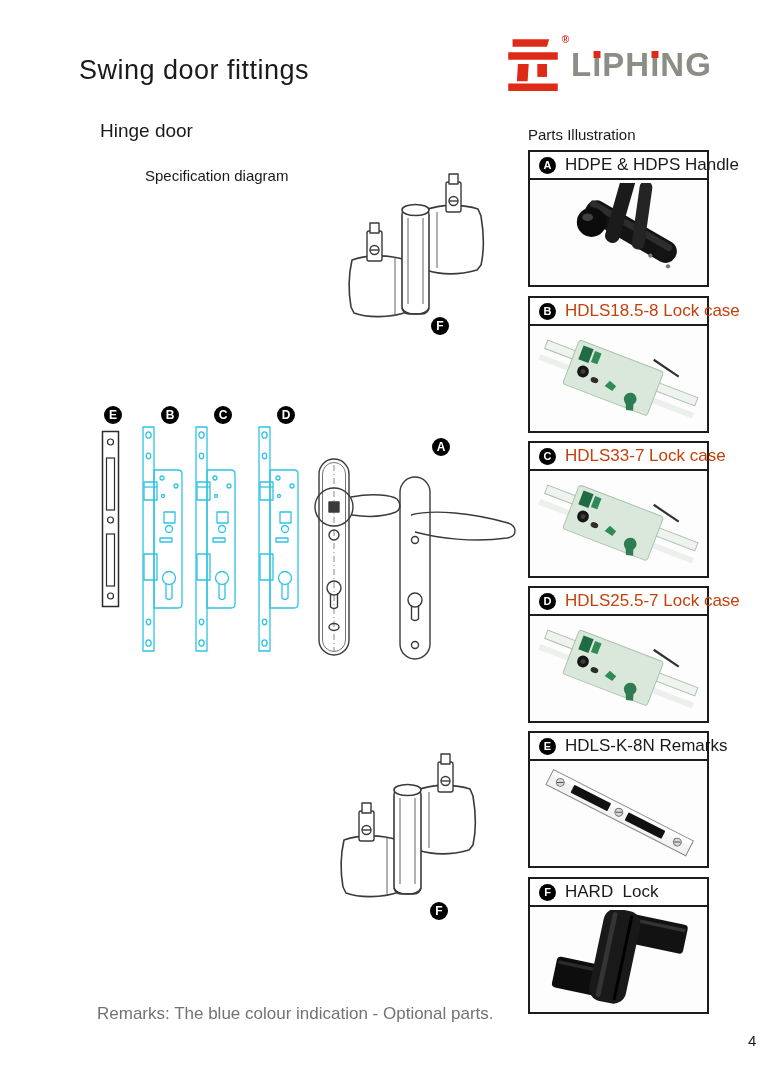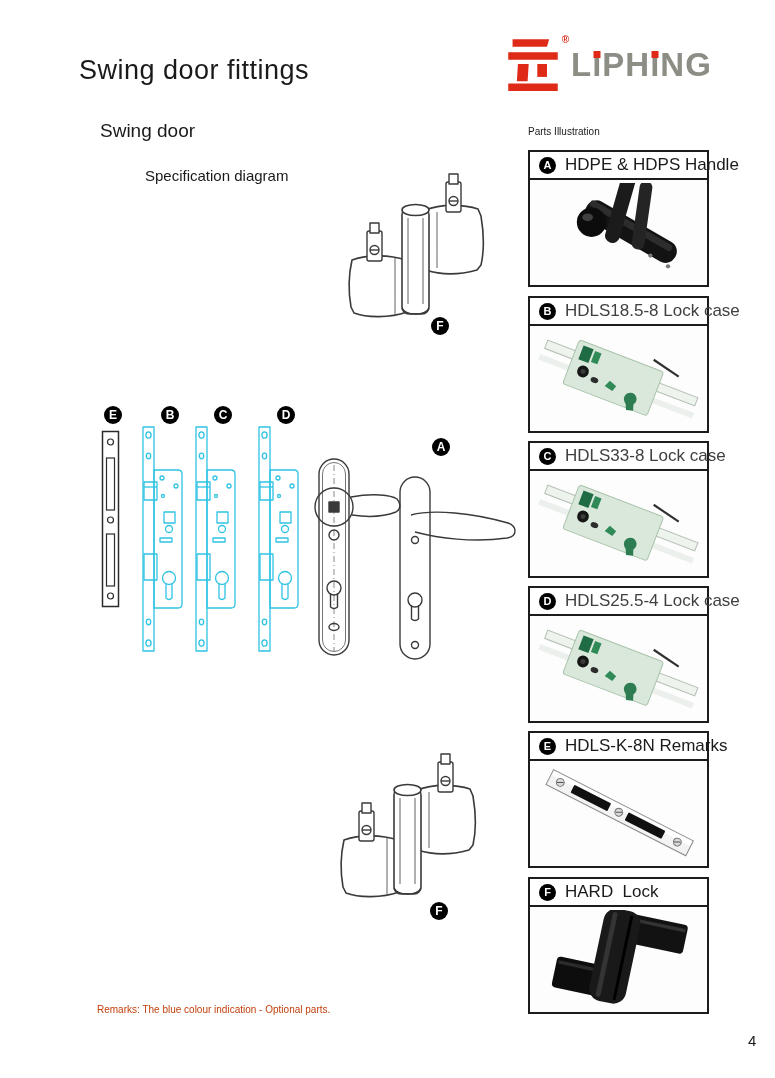--- a/index.html
+++ b/index.html
@@ -3,45 +3,45 @@
 <meta charset="utf-8">
 <style>
   html,body{margin:0;padding:0;background:#e8e8e8;}
   #page{position:relative;width:775px;height:1078px;background:#ffffff;margin:0 auto;
         font-family:"Liberation Sans",sans-serif;color:#1a1a1a;overflow:hidden;}
   .abs{position:absolute;}
   
   .title{font-size:27px;letter-spacing:0.5px;}
   .subtitle{font-size:19px;}
   .spec-label{font-size:15px;}
-  .parts-heading{font-size:10px;}
+  .parts-heading{font-size:15px;}
   .page-num{font-size:15px;}
   
   .logo{display:flex;align-items:center;gap:10px;}
   .logo-mark-wrap{position:relative;width:56px;height:56px;}
   .logo-reg{position:absolute;top:-2px;right:-8px;color:#e02a18;font-size:10px;font-weight:bold;}
   .logo-word{font-size:33px;font-weight:bold;color:#8c8d84;letter-spacing:1px;line-height:1;display:flex;}
   .logo-i{position:relative;}
   .logo-i::after{content:"";position:absolute;top:3px;left:50%;transform:translateX(-50%);
                  width:7px;height:7px;background:#e02a18;}
   
   .badge{width:18px;height:18px;border-radius:50%;background:#000;color:#fff;
          display:flex;align-items:center;justify-content:center;
          font-size:12px;font-weight:bold;line-height:1;}
   .badge.small{width:17px;height:17px;font-size:11px;flex:0 0 17px;}
   
   .part-box{position:absolute;left:528px;width:181px;height:137px;border:2px solid #1c1c1c;
             background:#fff;box-sizing:border-box;display:flex;flex-direction:column;}
   .part-head{height:28px;flex:0 0 28px;border-bottom:2px solid #1c1c1c;display:flex;align-items:center;
              gap:9px;padding-left:9px;box-sizing:border-box;}
   .part-label{font-size:17px;white-space:pre;}
-  .label-cyan{color:#404040;}
+  .label-cyan{color:#c2410c;}
   .part-photo{flex:1;display:flex;align-items:center;justify-content:center;background:#fdfdfd;}
   
-  .remarks{font-size:10px;color:#c2410c;}
+  .remarks{font-size:17px;color:#737373;}
   .sprite{position:absolute;width:0;height:0;overflow:hidden;}
 </style>
 </head>
 <body>
 
 <svg class="sprite" aria-hidden="true">
   <symbol id="sym-hinge-diagram" viewBox="0 0 140 152">
     <g fill="#ffffff" stroke="#3a3a3a" stroke-width="1.6" stroke-linejoin="round">
       <path d="M80 40 C96 34 118 34 133 39 L136 46 C139 64 139 82 136 95 L132 100 C114 105 96 105 81 100 Z"></path>
       <path d="M92 42 C92 60 92 80 92 98" stroke-width="0.8" fill="none"></path>
@@ -124,21 +124,21 @@
     </span>
     <span class="logo-word">
         <span>L</span>
         <span class="logo-i">i</span>
         <span>PH</span>
         <span class="logo-i">i</span>
         <span>NG</span>
       </span>
   </div>
 
-  <div class="abs subtitle" style="left:100px;top:120px;">Swing door</div>
+  <div class="abs subtitle" style="left:100px;top:120px;">Hinge door</div>
 
   <div class="abs spec-label" style="left:105px;top:167px;margin-left:40px;">Specification diagram</div>
 
   <svg class="abs" style="left:345px;top:170px;" width="140" height="152">
     <use href="#sym-hinge-diagram"></use>
   </svg>
   <span class="abs badge" style="left:431px;top:317px;">F</span>
 
   <span class="abs badge" style="left:104px;top:406px;">E</span>
   <span class="abs badge" style="left:161px;top:406px;">B</span>
@@ -224,33 +224,33 @@
     <div class="part-photo">
       <svg width="170" height="100" viewBox="0 0 172 102">
         <use href="#sym-lock-photo"></use>
       </svg>
     </div>
   </div>
 
   <div class="part-box" style="top:441px;">
     <div class="part-head">
       <span class="badge small">C</span>
-      <span class="part-label label-cyan">HDLS33-8 Lock case</span>
+      <span class="part-label label-cyan">HDLS33-7 Lock case</span>
     </div>
     <div class="part-photo">
       <svg width="170" height="100" viewBox="0 0 172 102">
         <use href="#sym-lock-photo"></use>
       </svg>
     </div>
   </div>
 
   <div class="part-box" style="top:586px;">
     <div class="part-head">
       <span class="badge small">D</span>
-      <span class="part-label label-cyan">HDLS25.5-4 Lock case</span>
+      <span class="part-label label-cyan">HDLS25.5-7 Lock case</span>
     </div>
     <div class="part-photo">
       <svg width="170" height="100" viewBox="0 0 172 102">
         <use href="#sym-lock-photo"></use>
       </svg>
     </div>
   </div>
 
   <div class="part-box" style="top:731px;">
     <div class="part-head">

